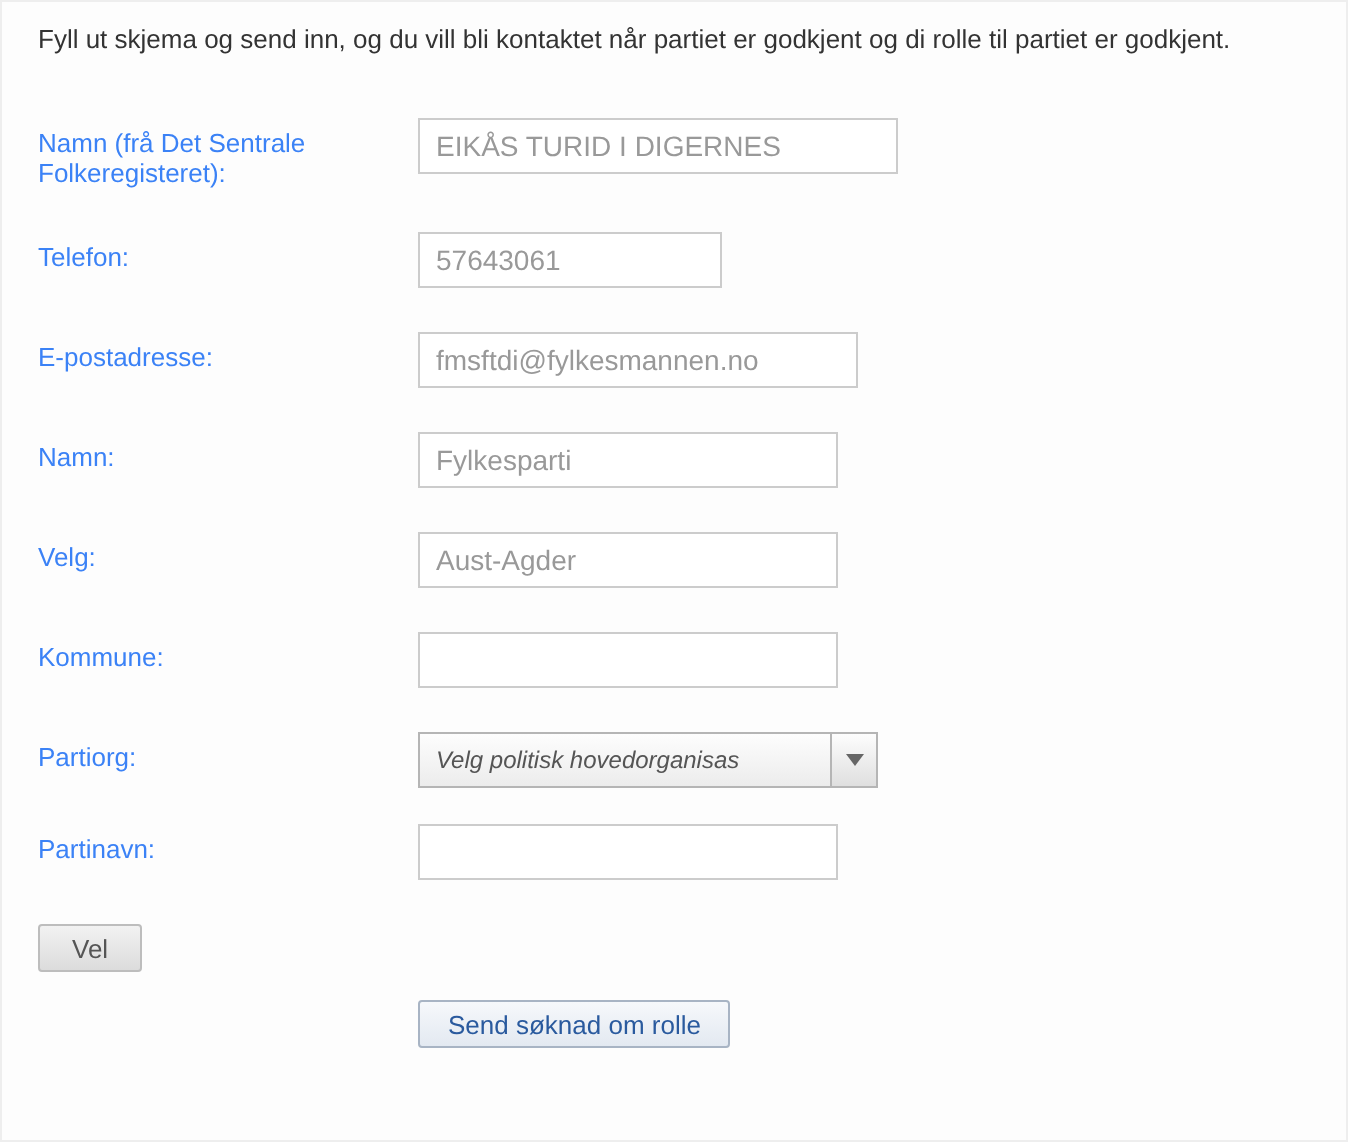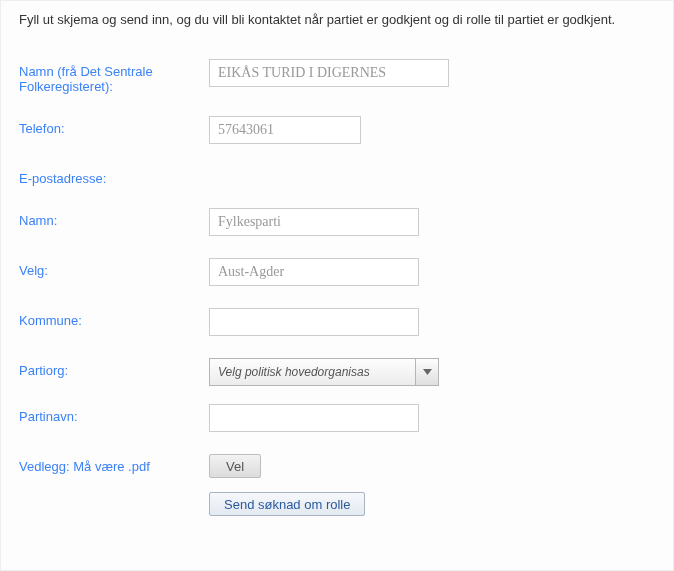--- a/index.html
+++ b/index.html
@@ -44,21 +44,20 @@
   }
   input[type="text"].fld {
     height: 28px;
     border: 1px solid #ccc;
     padding: 0 8px;
     font-size: 14px;
     color: #999;
     background: #fff;
     box-sizing: border-box;
     width: 210px;
-    font-family: Liberation Serif, serif;
   }
   input.fld.wide { width: 240px; }
   .select-wrap {
     position: relative;
     width: 228px;
     height: 26px;
     border: 1px solid #b5b5b5;
     background: linear-gradient(#fdfdfd, #ececec);
     display: flex;
     align-items: center;
@@ -118,20 +117,23 @@
 
   <div class="form-row">
     <div class="label">Telefon:</div>
     <div class="control">
       <input type="text" class="fld" style="width: 152px;" value="57643061">
     </div>
   </div>
 
   <div class="form-row">
     <div class="label">E-postadresse:</div>
+    <div class="control">
+      <input type="text" class="fld" style="width: 220px;" value="fmsftdi@fylkesmannen.no">
+    </div>
   </div>
 
   <div class="form-row">
     <div class="label">Namn:</div>
     <div class="control">
       <input type="text" class="fld" readonly="" value="Fylkesparti" style="">
     </div>
   </div>
 
   <div class="form-row">
@@ -163,21 +165,20 @@
   </div>
 
   <div class="form-row">
     <div class="label">Partinavn:</div>
     <div class="control">
       <input type="text" class="fld" value="" style="">
     </div>
   </div>
 
   <div class="form-row" style="margin-bottom:14px;">
-    <div class="label">Vedlegg: Må være .pdf</div>
     <div class="control">
       <button type="button" class="btn small">Vel</button>
     </div>
   </div>
 
   <div class="form-row" style="margin-bottom:0;">
     <div class="label"></div>
     <div class="control">
       <button type="button" class="btn">Send søknad om rolle</button>
     </div>

